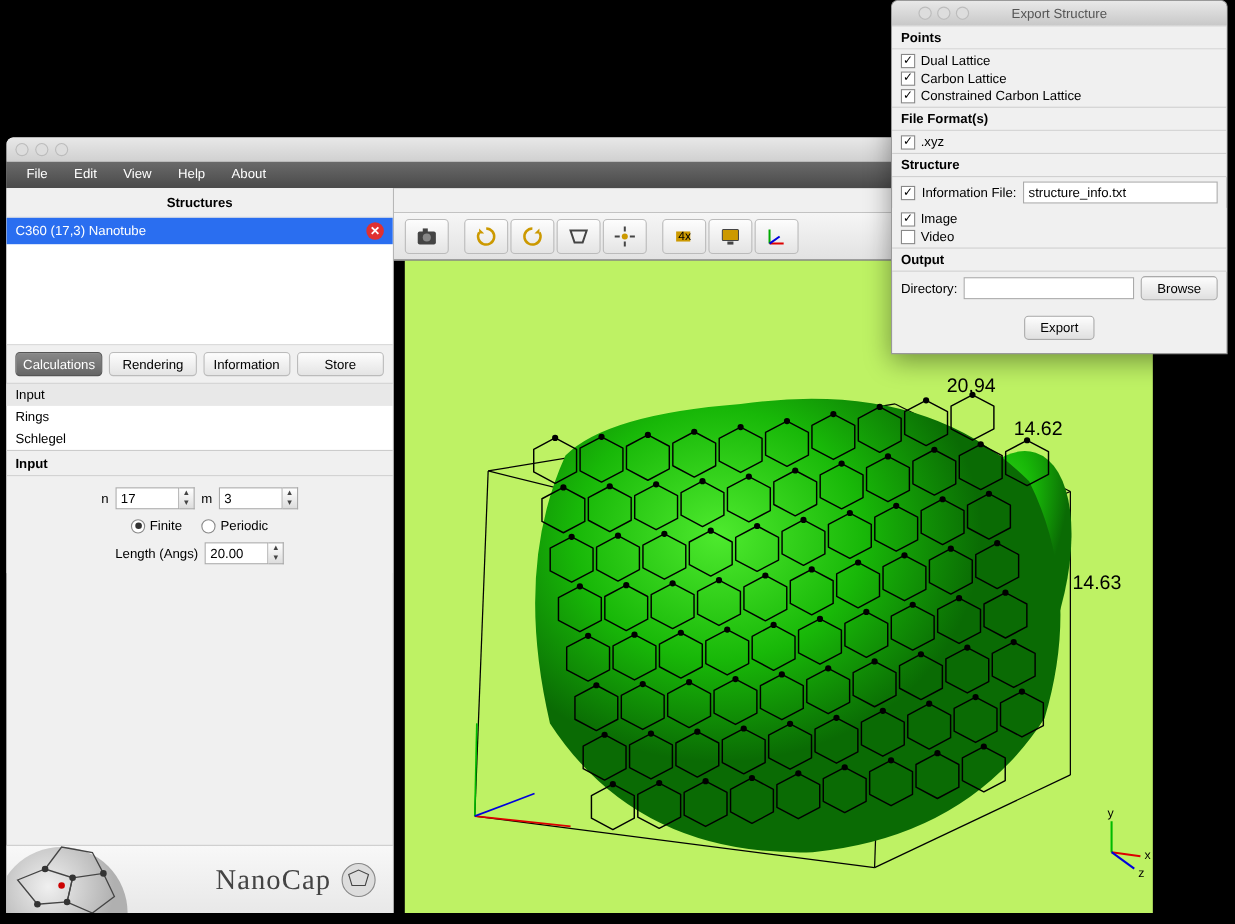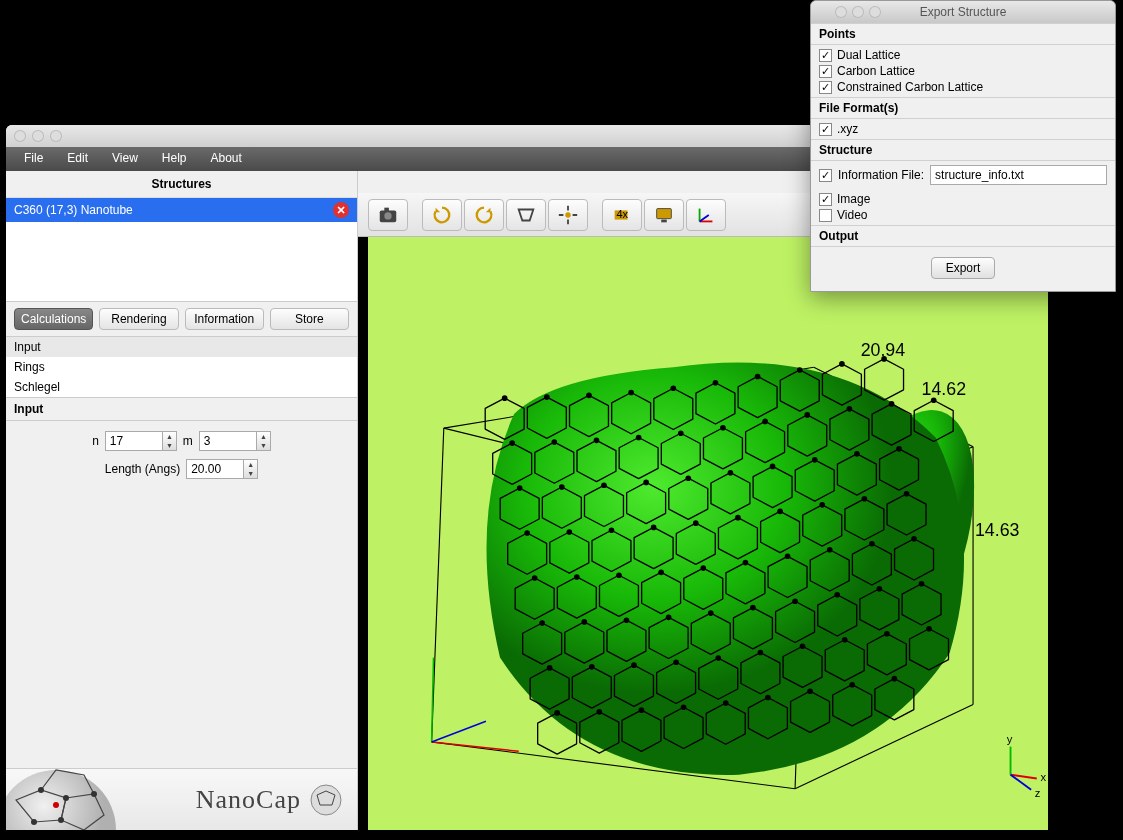--- a/index.html
+++ b/index.html
@@ -7,21 +7,21 @@
 
 
 .main-window { position: absolute; left: 6px; top: 125px; width: 1042px; height: 705px; background: #fff; border-radius: 6px 6px 0 0; box-shadow: 0 4px 20px rgba(0,0,0,.5); }
 .titlebar { height: 22px; background: linear-gradient(#e8e8e8,#d0d0d0); border-radius: 6px 6px 0 0; display:flex; align-items:center; padding:0 8px; gap:6px; }
 .tl-btn { width:12px; height:12px; border-radius:50%; border:1px solid rgba(0,0,0,.15); background:#ddd; }
 .menubar { height: 24px; background: linear-gradient(#6a6a6a,#4a4a4a); display:flex; align-items:flex-start; padding:0 6px; gap:0; color:#fff; }
 .menubar span { padding:4px 12px; cursor:default; }
 
 .left-panel { position:absolute; left:0; top:46px; width:352px; bottom:0; display:flex; flex-direction:column; background:#f0f0f0; border-right:1px solid #ccc; }
 .structures-hdr { text-align:center; font-weight:bold; padding:6px 0; background:#f0f0f0; border-bottom:1px solid #ddd; }
-.structures-list { height:104px; background:#fff; border-bottom:1px solid #ccc; }
+.structures-list { height:116px; background:#fff; border-bottom:1px solid #ccc; }
 .struct-item { background:#2a6ef0; color:#fff; padding:4px 8px; display:flex; justify-content:space-between; align-items:center; }
 .close-badge { width:16px; height:16px; border-radius:50%; background:#e03030; color:#fff; display:flex; align-items:center; justify-content:center; font-weight:bold; font-size:11px; }
 
 .tabs-row { display:flex; gap:6px; padding:6px 8px; background:#f0f0f0; border-bottom:1px solid #ccc; }
 .tab { flex:1; text-align:center; padding:3px 6px; background:linear-gradient(#fdfdfd,#e4e4e4); border:1px solid #bbb; border-radius:4px; cursor:default; }
 .tab.active { background:linear-gradient(#888,#666); color:#fff; border-color:#555; }
 
 .subtabs { background:#fff; border-bottom:1px solid #ccc; }
 .subtab { padding:3px 8px; cursor:default; }
 .subtab.sel { background:#e8e8e8; }
@@ -124,20 +124,30 @@
             </div>
         </div>
         <label>m</label>
         <div class="spinner">
           <input value="3" style="">
           <div class="arrows">
               <div>▲</div>
               <div>▼</div>
             </div>
         </div>
+      </div>
+      <div class="radio-row">
+        <label>
+            <span class="radio checked"></span>
+            <span>Finite</span>
+          </label>
+        <label>
+            <span class="radio"></span>
+            <span>Periodic</span>
+          </label>
       </div>
       <div class="form-row">
         <label>Length (Angs)</label>
         <div class="spinner">
           <input value="20.00" style="">
           <div class="arrows">
               <div>▲</div>
               <div>▼</div>
             </div>
         </div>
@@ -493,16 +503,21 @@
     <div class="chk-row">
         <span class="chk checked"></span>
         <span>Image</span>
       </div>
     <div class="chk-row">
         <span class="chk"></span>
         <span>Video</span>
       </div>
   </div>
   <div class="ex-section-hdr">Output</div>
+  <div class="ex-row">
+    <span>Directory:</span>
+    <input class="ex-input" style="">
+    <button class="ex-btn">Browse</button>
+  </div>
   <div class="ex-footer">
     <button class="ex-btn">Export</button>
   </div>
 </div>
 
 </body></html>

